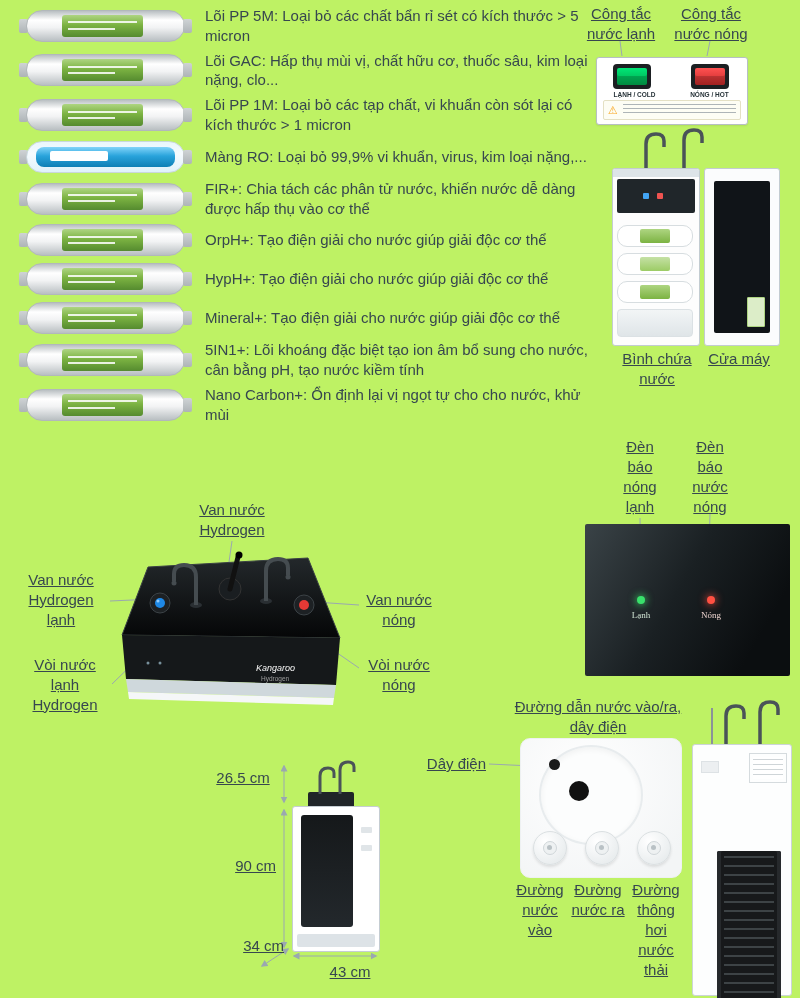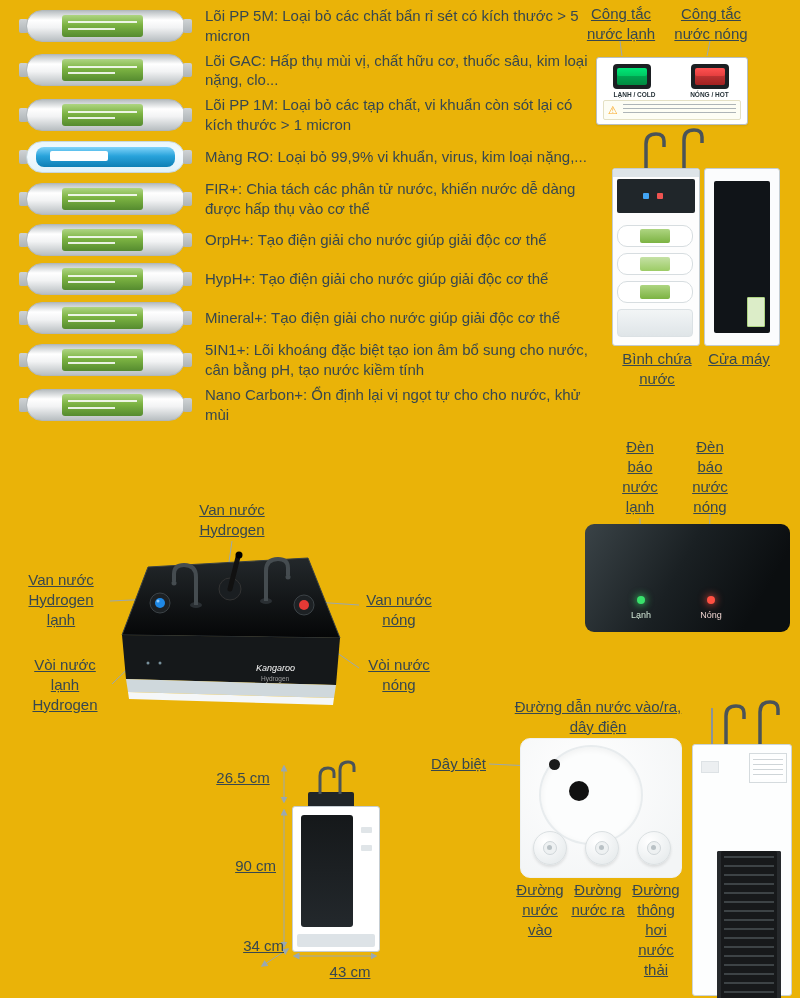--- a/index.html
+++ b/index.html
@@ -1,16 +1,16 @@
 <!DOCTYPE html>
 <html><head>
 <meta charset="utf-8">
 <style>
   html,body{margin:0;padding:0;background:#fff;}
-  #canvas{position:relative;width:800px;height:998px;background:#eab308;overflow:hidden;
+  #canvas{position:relative;width:800px;height:998px;background:#bef264;overflow:hidden;
           font-family:"Liberation Sans","DejaVu Sans",sans-serif;color:#37474f;}
   svg{display:block}
   
   .lbl{position:absolute;font-size:15px;line-height:1.33;color:#37474f;text-align:center;text-decoration:underline;}
   .lbl.right{text-align:right;}
   
   .filters{position:absolute;left:18px;top:6px;width:578px;display:flex;flex-direction:column;gap:5px;}
   .frow{display:flex;align-items:center;gap:12px;}
   .ftext{font-size:15px;line-height:1.32;color:#37474f;width:390px;}
   .cart{flex:0 0 175px;height:34px;position:relative;}
@@ -49,22 +49,22 @@
   .chip.b{left:26px;background:#42a5f5;}.chip.r{left:40px;background:#ef5350;}
   .mcart{position:absolute;left:4px;right:6px;height:20px;background:#fff;border:1px solid #d7dde0;border-radius:10px;}
   .mcart::after{content:"";position:absolute;left:30%;width:40%;top:3px;bottom:3px;border-radius:2px;
                 background:linear-gradient(#aed581,#7cb342);}
   .mcart.c2::after{background:linear-gradient(#c5e1a5,#9ccc65);}
   .mtank{position:absolute;left:4px;right:6px;bottom:8px;height:26px;background:linear-gradient(#f2f5f6,#dfe5e8);border-radius:4px;border:1px solid #dbe1e4;}
   .mdoor{position:absolute;left:92px;right:0;top:40px;bottom:0;background:#fbfcfd;border:1px solid #c3ccd1;border-radius:3px;}
   .mdoor .inner{position:absolute;inset:12px 9px;background:#101418;border-radius:2px;}
   .mdoor .sticker{position:absolute;right:14px;bottom:18px;width:16px;height:28px;background:#dcedc8;border:1px solid #aed581;border-radius:1px;}
   
-  .ledpanel{position:absolute;left:585px;top:524px;width:205px;height:108px;border-radius:9px;
-            background:linear-gradient(120deg,#3a4347,#1a2023 45%,#0b0e10 82%);}
+  .ledpanel{position:absolute;left:585px;top:524px;width:205px;height:152px;border-radius:2px;
+            background:linear-gradient(120deg,#3a4347,#1a2023 45%,#0b0e10 82%);font-family:Liberation Serif, serif;}
   .led{position:absolute;width:8px;height:8px;border-radius:50%;}
   .led.g{left:52px;top:72px;background:#39e06b;box-shadow:0 0 7px 2px rgba(57,224,107,.55);}
   .led.r{left:122px;top:72px;background:#ff5042;box-shadow:0 0 7px 2px rgba(255,80,66,.5);}
   .ledlabel{position:absolute;top:86px;width:48px;text-align:center;font-size:9px;}
   .ledlabel.g{left:32px;color:#cfe4d3;}
   .ledlabel.r{left:102px;color:#ecd2cd;}
   
   .bottomview{position:absolute;left:520px;top:738px;width:160px;height:138px;border-radius:10px;
               border:1px solid #eef1f2;background:radial-gradient(circle at 40% 30%,#ffffff,#f3f5f6 85%);}
   .recess{position:absolute;left:18px;top:6px;width:100px;height:96px;border-radius:50%;
@@ -264,21 +264,21 @@
       <div class="mtank"></div>
     </div>
     <div class="mdoor">
       <div class="inner"></div>
       <div class="sticker"></div>
     </div>
   </div>
   <div class="lbl" style="left:615px;top:349px;width:84px;">Bình chứa nước</div>
   <div class="lbl" style="left:702px;top:349px;width:74px;">Cửa máy</div>
 
-  <div class="lbl" style="left:614px;top:437px;width:52px;">Đèn báo nước lạnh</div>
+  <div class="lbl" style="left:614px;top:437px;width:52px;">Đèn báo nóng lạnh</div>
   <div class="lbl" style="left:684px;top:437px;width:52px;">Đèn báo nước nóng</div>
   <div class="ledpanel">
     <span class="led g"></span>
     <span class="led r"></span>
     <span class="ledlabel g">Lạnh</span>
     <span class="ledlabel r">Nóng</span>
   </div>
 
   <div class="lbl" style="left:187px;top:500px;width:90px;">Van nước Hydrogen</div>
   <div class="lbl" style="left:14px;top:570px;width:94px;">Van nước Hydrogen lạnh</div>
@@ -334,21 +334,21 @@
     <path d="M42,34 L42,10 Q42,2 50,2 Q56,2 56,7 L56,12" stroke="#4a5358" stroke-width="3" fill="none"></path>
   </svg>
   <div class="dimbody">
     <div class="front"></div>
     <div class="vent1"></div>
     <div class="vent2"></div>
     <div class="base"></div>
   </div>
 
   <div class="lbl" style="left:508px;top:697px;width:180px;">Đường dẫn nước vào/ra, dây điện</div>
-  <div class="lbl right" style="left:418px;top:754px;width:68px;">Dây biệt</div>
+  <div class="lbl right" style="left:418px;top:754px;width:68px;">Dây điện</div>
 
   <div class="bottomview">
     <div class="recess"></div>
     <div class="holeS"></div>
     <div class="holeB"></div>
     <div class="fit f1"></div>
     <div class="fit f2"></div>
     <div class="fit f3"></div>
   </div>
 

